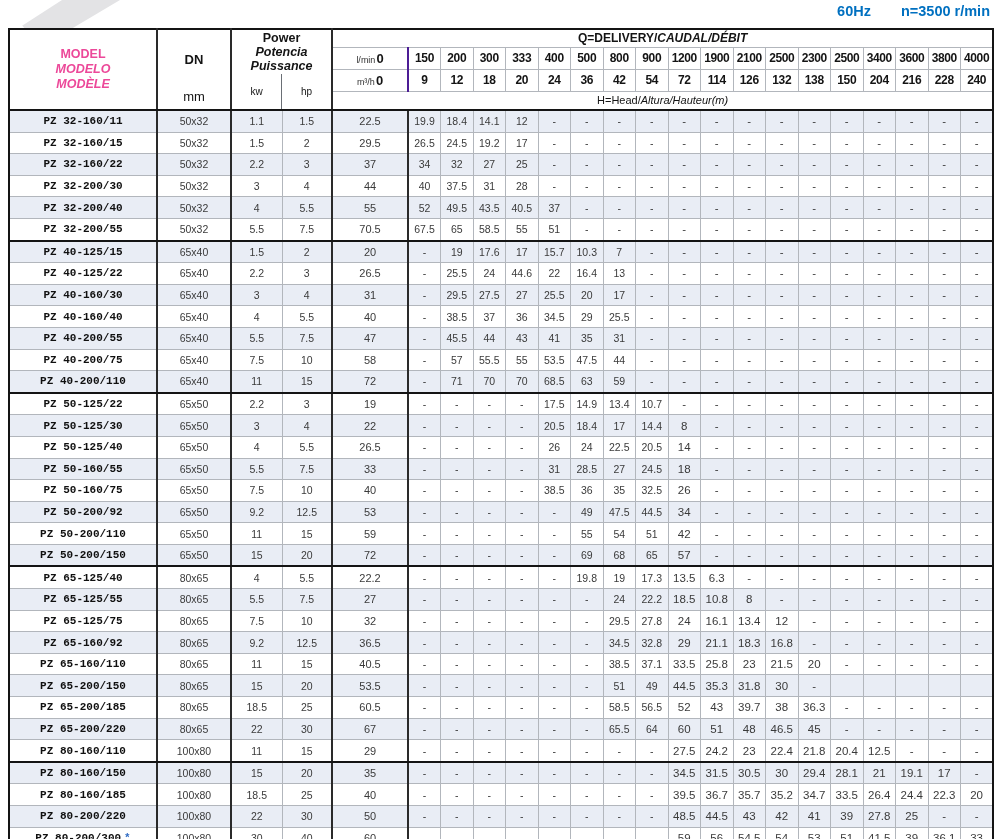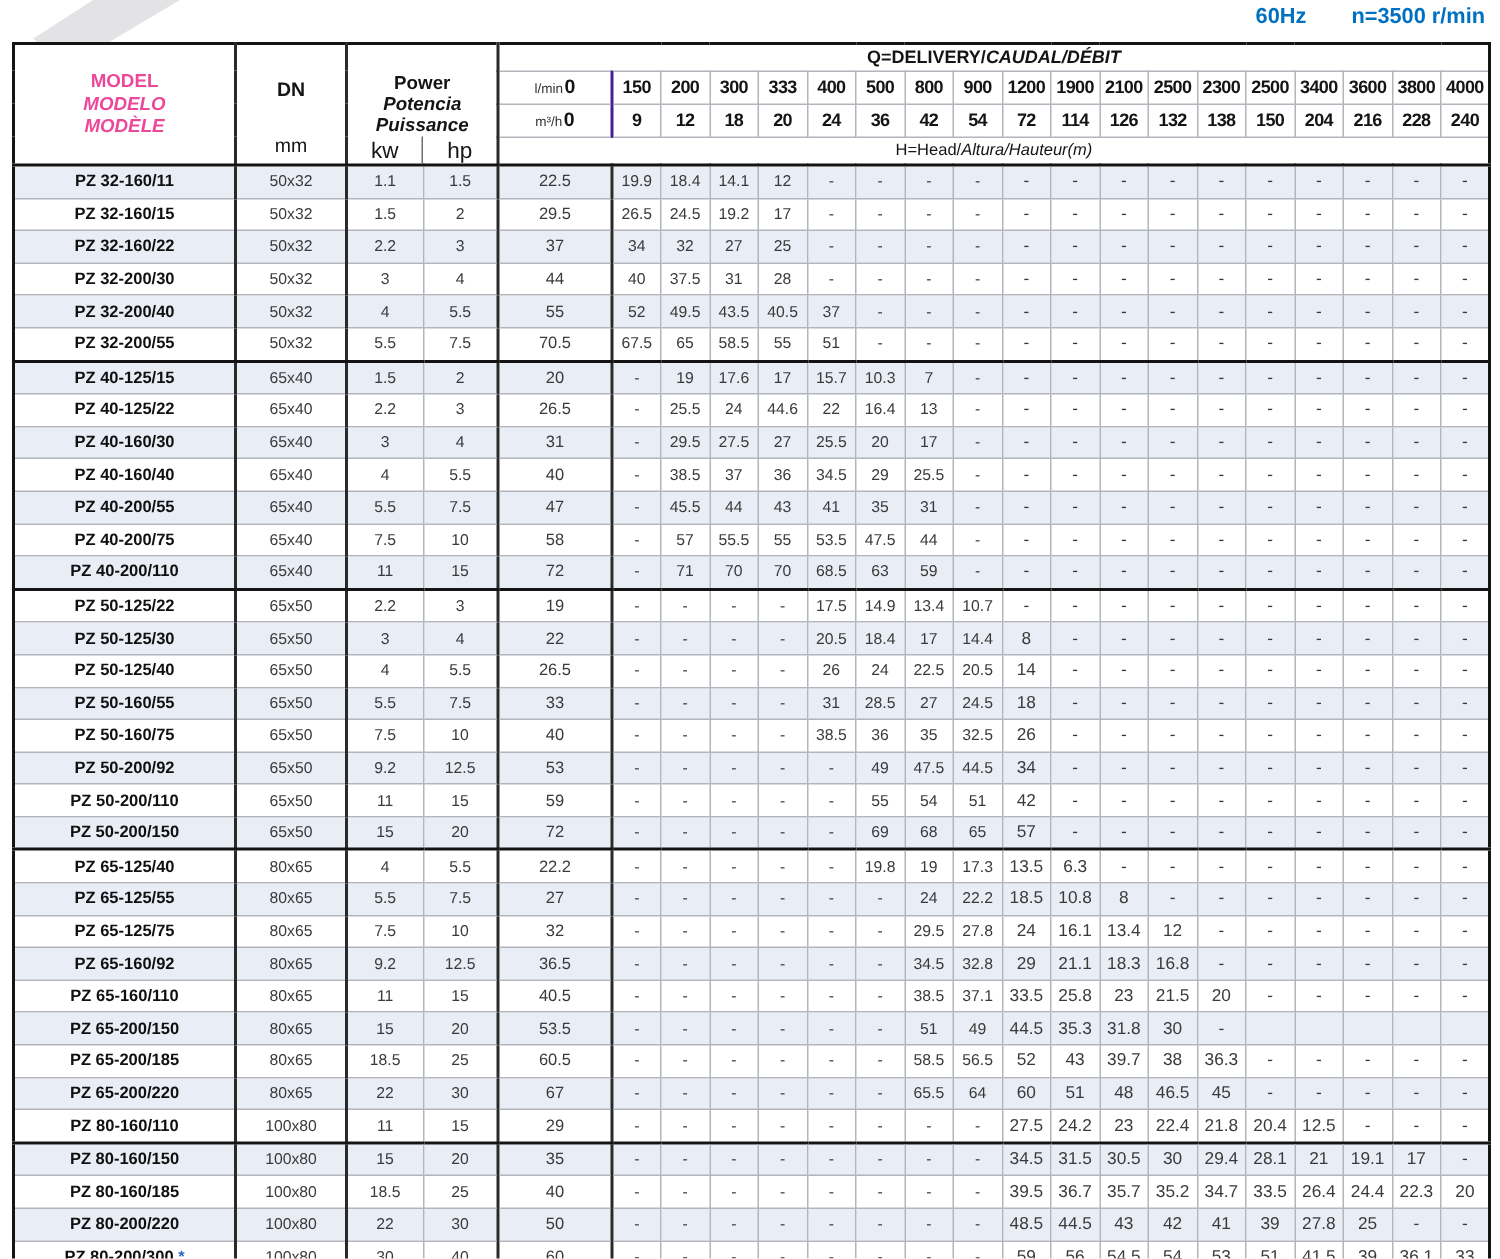--- a/index.html
+++ b/index.html
@@ -26,36 +26,36 @@
   tr.r1{height:18px;} tr.r2{height:22px;} tr.r3{height:22px;} tr.r4{height:19px;}
 
   th{background:#ffffff;font-weight:normal;color:#141414;}
   .model-h,.dn-h,.power-h{border-right:2px solid #2a2a2a;border-bottom:2px solid #141414;}
   .h-wrap{height:79px;display:flex;flex-direction:column;justify-content:center;align-items:center;}
   .model-h .h-wrap div{font-size:12.5px;font-weight:bold;line-height:15px;color:#ec4899;}
   .it{font-style:italic;}
   .dn-h .h-wrap{justify-content:flex-start;}
   .dn-top{flex:1;display:flex;align-items:center;justify-content:center;font-size:13px;font-weight:bold;}
   .dn-unit{height:21px;line-height:17px;font-size:13px;}
-  .power-h .h-wrap{justify-content:center;padding-top:18px;box-sizing:border-box;}
+  .power-h .h-wrap{justify-content:center;padding-top:1px;box-sizing:border-box;}
   .power-h .p-line{font-size:12.5px;font-weight:bold;line-height:14px;}
   .kwhp{width:100%;flex:1;display:flex;align-items:stretch;margin-top:1px;}
-  .kwhp span{flex:1;font-size:15px;display:flex;align-items:center;justify-content:center;}
+  .kwhp span{flex:1;font-size:10px;display:flex;align-items:center;justify-content:center;}
   .kwhp span + span{border-left:1px solid #6a6f75;}
 
   .q-title{font-size:12px;font-weight:bold;color:#141414;}
   .num{font-size:12px;font-weight:bold;letter-spacing:-0.4px;color:#141414;}
   .zero-cell{border-right:2px solid #4c1d95;}
   .zero-cell .u{font-size:9px;font-weight:normal;color:#333;}
   .zero-cell .z{font-size:13px;font-weight:bold;margin-left:1px;color:#141414;}
   .h-title{font-size:11px;font-weight:normal;color:#141414;border-bottom:2px solid #141414;}
 
   tbody td{height:20.6px;line-height:20px;font-size:10.5px;color:#3a3a3a;background:#ffffff;}
   tbody tr.stripe td{background:#e9edf5;}
-  td.c-model{font-size:11px;font-weight:bold;color:#101010;}
+  td.c-model{font-size:11px;font-weight:bold;color:#101010;font-family:Liberation Mono, monospace;}
   td.c-model .star{color:#2f6bc4;font-weight:bold;margin-left:3px;font-size:11px;}
   td.c-zero{font-size:11px;}
   td.alt{font-size:11.5px;}
   td.c-model,td.c-dn,td.c-hp,td.c-zero{border-right:2px solid #2a2a2a;}
   tr.group-end td{border-bottom:2px solid #141414;}
 </style>
 </head>
 <body>
 
 <div class="corner-a"></div>

